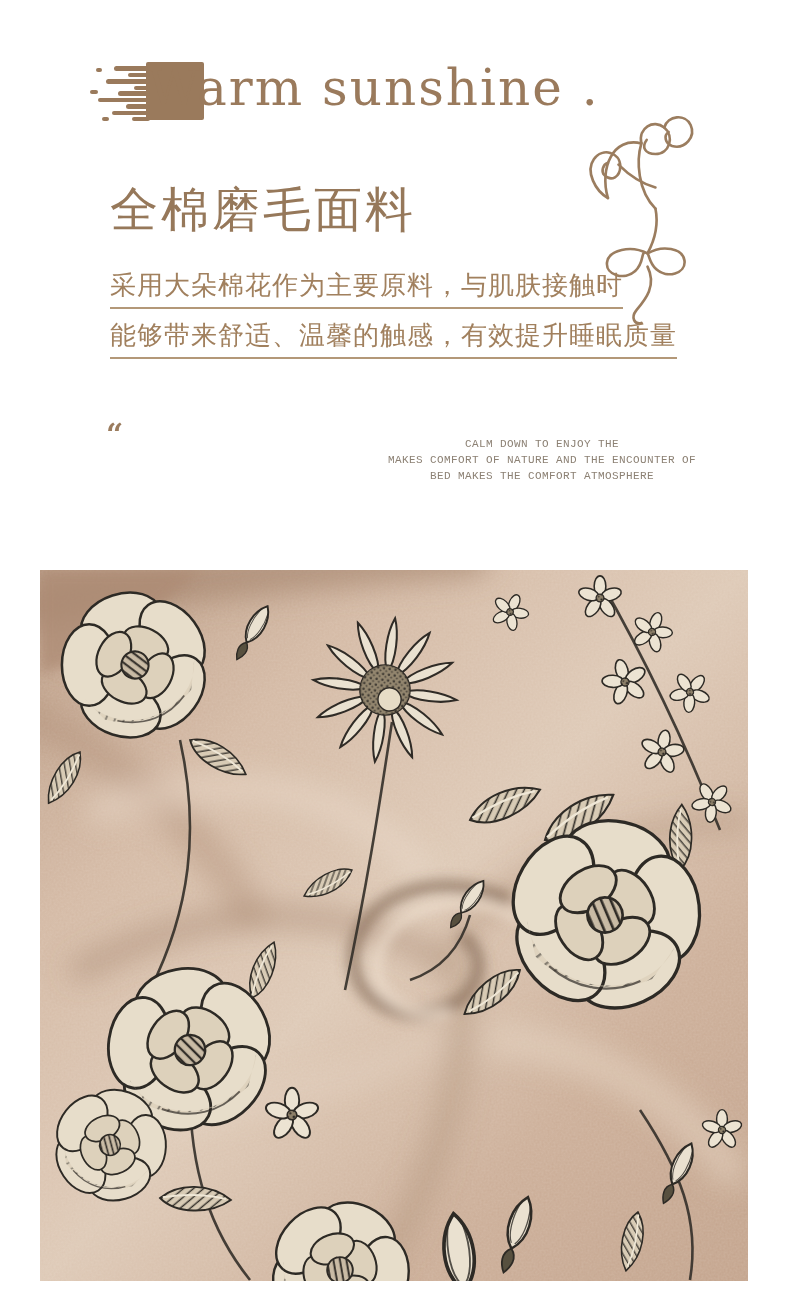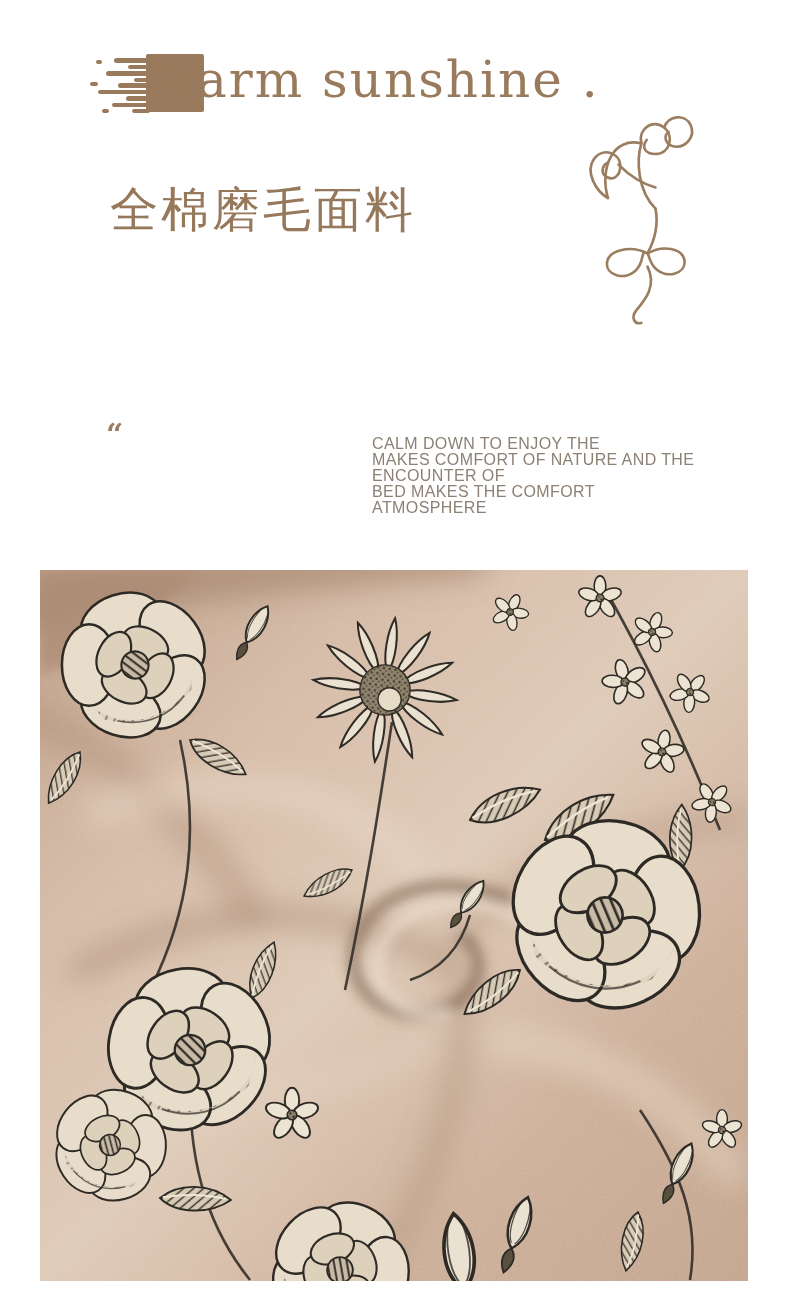--- a/index.html
+++ b/index.html
@@ -7,21 +7,21 @@
   body { font-family: "Liberation Sans", sans-serif; }
   .page {
     position: relative;
     width: 790px; height: 1300px;
     margin: 0 auto;
     background: #ffffff;
     overflow: hidden;
   }
 
   
-  .logo-wrap { position: absolute; left: 84px; top: 48px; width: 500px; height: 72px; }
+  .logo-wrap { position: absolute; left: 84px; top: 56px; width: 500px; height: 72px; }
   .brush { position: absolute; left: 0; top: 4px; }
   .logo-text {
     position: absolute; left: 64px; top: 0;
     font-family: "DejaVu Serif", serif;
     font-size: 50px; line-height: 64px;
     letter-spacing: 2px;
     color: #9a7a5c;
     white-space: nowrap;
   }
 
@@ -60,24 +60,25 @@
     display: flex; align-items: center; justify-content: center;
   }
   .design-box span {
     font-style: italic;
     font-size: 17px; letter-spacing: 0.5px;
     color: #8d7866;
   }
   .caption {
     position: absolute; right: 78px; top: 436px;
     width: 340px;
-    text-align: left;
-    font-size: 16px; line-height: 16px;
+    text-align: center;
+    font-size: 11px; line-height: 16px;
     letter-spacing: 0.4px;
     color: #8c8174;
+    font-family: Liberation Mono, monospace;
   }
 
   
   .fabric { position: absolute; left: 40px; top: 570px; width: 708px; height: 711px; }
   .fabric svg { display: block; }
 </style>
 </head>
 <body>
 
 <div class="page">
@@ -112,20 +113,24 @@
       <path d="M46,62 C58,74 74,84 88,88"></path>
       <path d="M88,112 C92,132 86,150 79,163"></path>
       <path d="M79,163 C60,153 35,159 33,173 C31,188 53,194 65,183 C77,172 70,158 79,163"></path>
       <path d="M79,163 C96,153 119,157 121,171 C123,186 101,192 89,181 C81,174 81,165 79,163"></path>
       <path d="M79,178 C90,200 76,216 66,228 C60,236 64,244 72,242"></path>
     </g>
   </svg>
 
   <h1 class="sec-title">全棉磨毛面料</h1>
 
+  <div class="sec-desc">
+    <span class="line">采用大朵棉花作为主要原料，与肌肤接触时</span>
+    <span class="line">能够带来舒适、温馨的触感，有效提升睡眠质量</span>
+  </div>
 
   <div class="quote-mark">“</div>
 
 
   <div class="caption">
     <span>CALM DOWN TO ENJOY THE</span><br>
     <span>MAKES COMFORT OF NATURE AND THE ENCOUNTER OF</span><br>
     <span>BED MAKES THE COMFORT ATMOSPHERE</span>
   </div>
 

